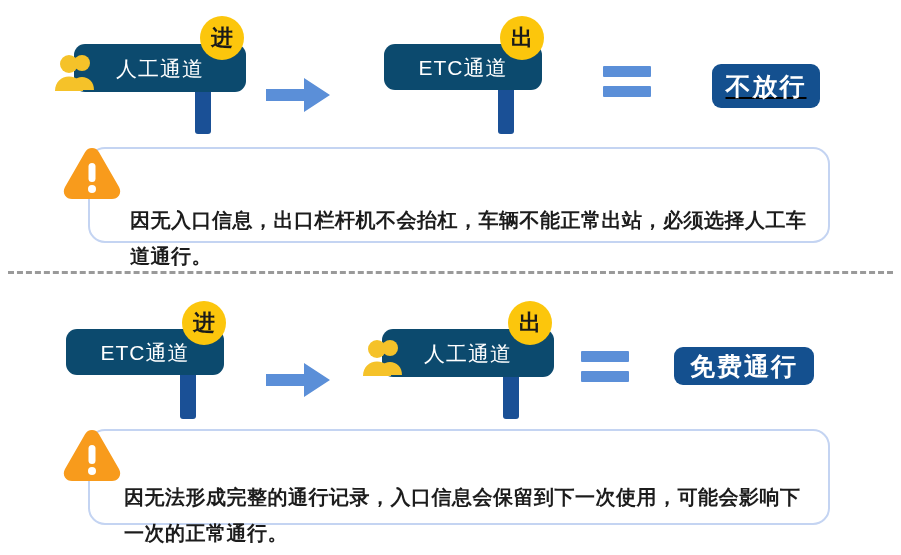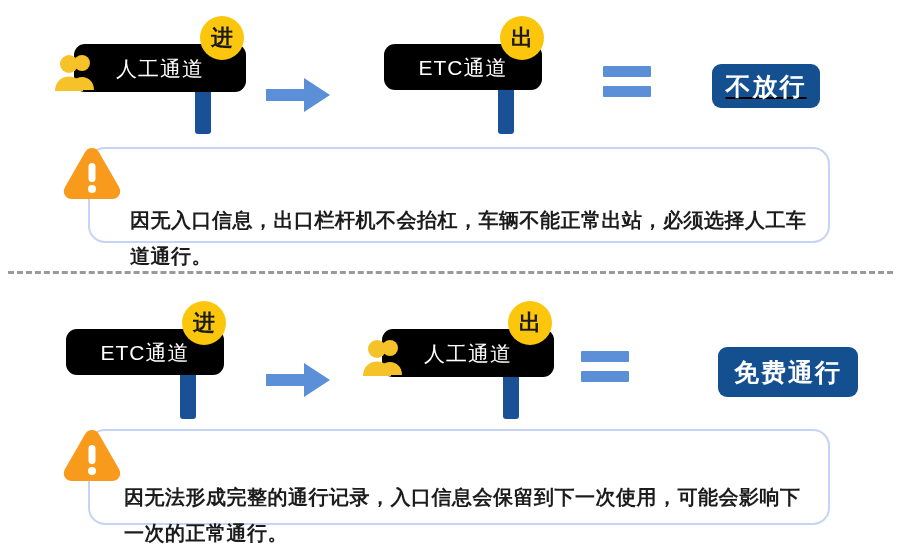--- a/index.html
+++ b/index.html
@@ -42,21 +42,21 @@
     position: absolute;
   }
   .sign-post {
     position: absolute;
     width: 16px;
     background: #1a5096;
     border-radius: 3px;
   }
   .sign-panel {
     position: absolute;
-    background: #000000;
+    background: #0c4a6e;
     border-radius: 11px;
     color: #ffffff;
     display: flex;
     align-items: center;
     justify-content: center;
     letter-spacing: 1px;
     box-sizing: border-box;
     white-space: nowrap;
   }
   .sign-panel-label {
@@ -279,21 +279,21 @@
       <div class="badge" style="left:140px; top:4px;">
         <span class="badge-label">出</span>
       </div>
     </div>
 
     <div class="equals" style="left:581px; top:66px;">
       <span></span>
       <span></span>
     </div>
 
-    <div class="result-pill" style="left:674px; top:62px; width:140px; height:50px;margin-left:44px;">
+    <div class="result-pill" style="left:674px; top:62px; width:140px; height:38px;">
       <span class="result-label">免费通行</span>
     </div>
 
     <div class="note-box" style="left:88px; top:144px; width:742px; height:96px;"></div>
     <div class="warn-icon" style="left:62px; top:143px;">
       <svg viewBox="0 0 60 54" width="60" height="54">
         <path d="M30 2 C33 2 35.5 3.6 37 6.2 L57 41 C58.6 43.8 58.6 47 57 49.5
                  C55.5 52 52.8 53 50 53 H10 C7.2 53 4.5 52 3 49.5
                  C1.4 47 1.4 43.8 3 41 L23 6.2 C24.5 3.6 27 2 30 2 Z" fill="#f89b1c"></path>
         <rect x="26.5" y="17" width="7" height="19" rx="3.5" fill="#ffffff"></rect>

